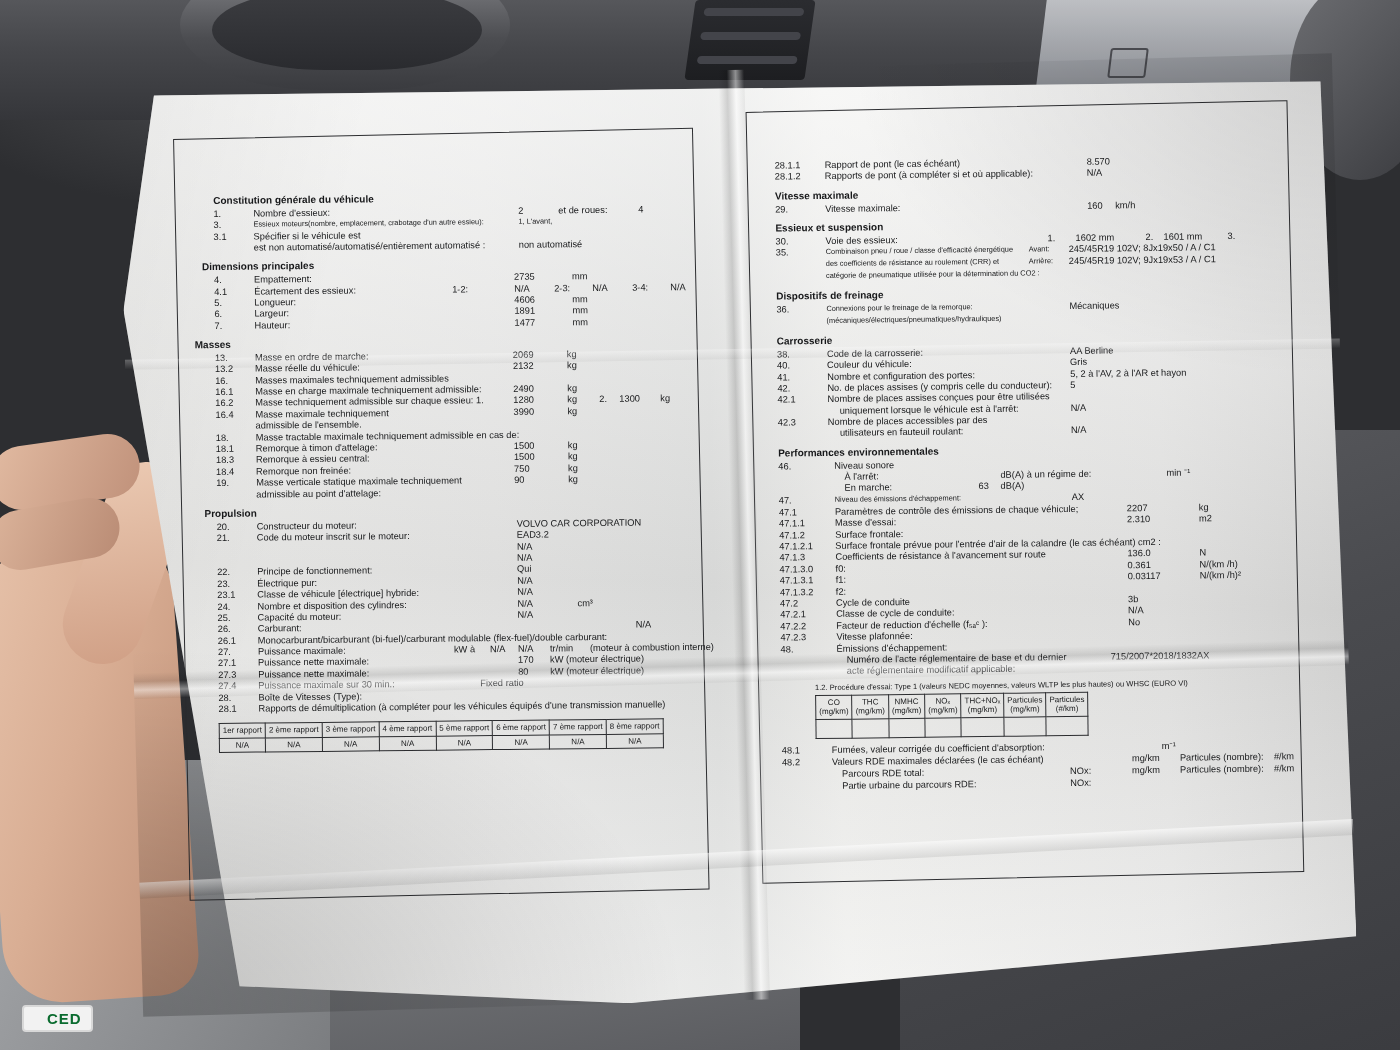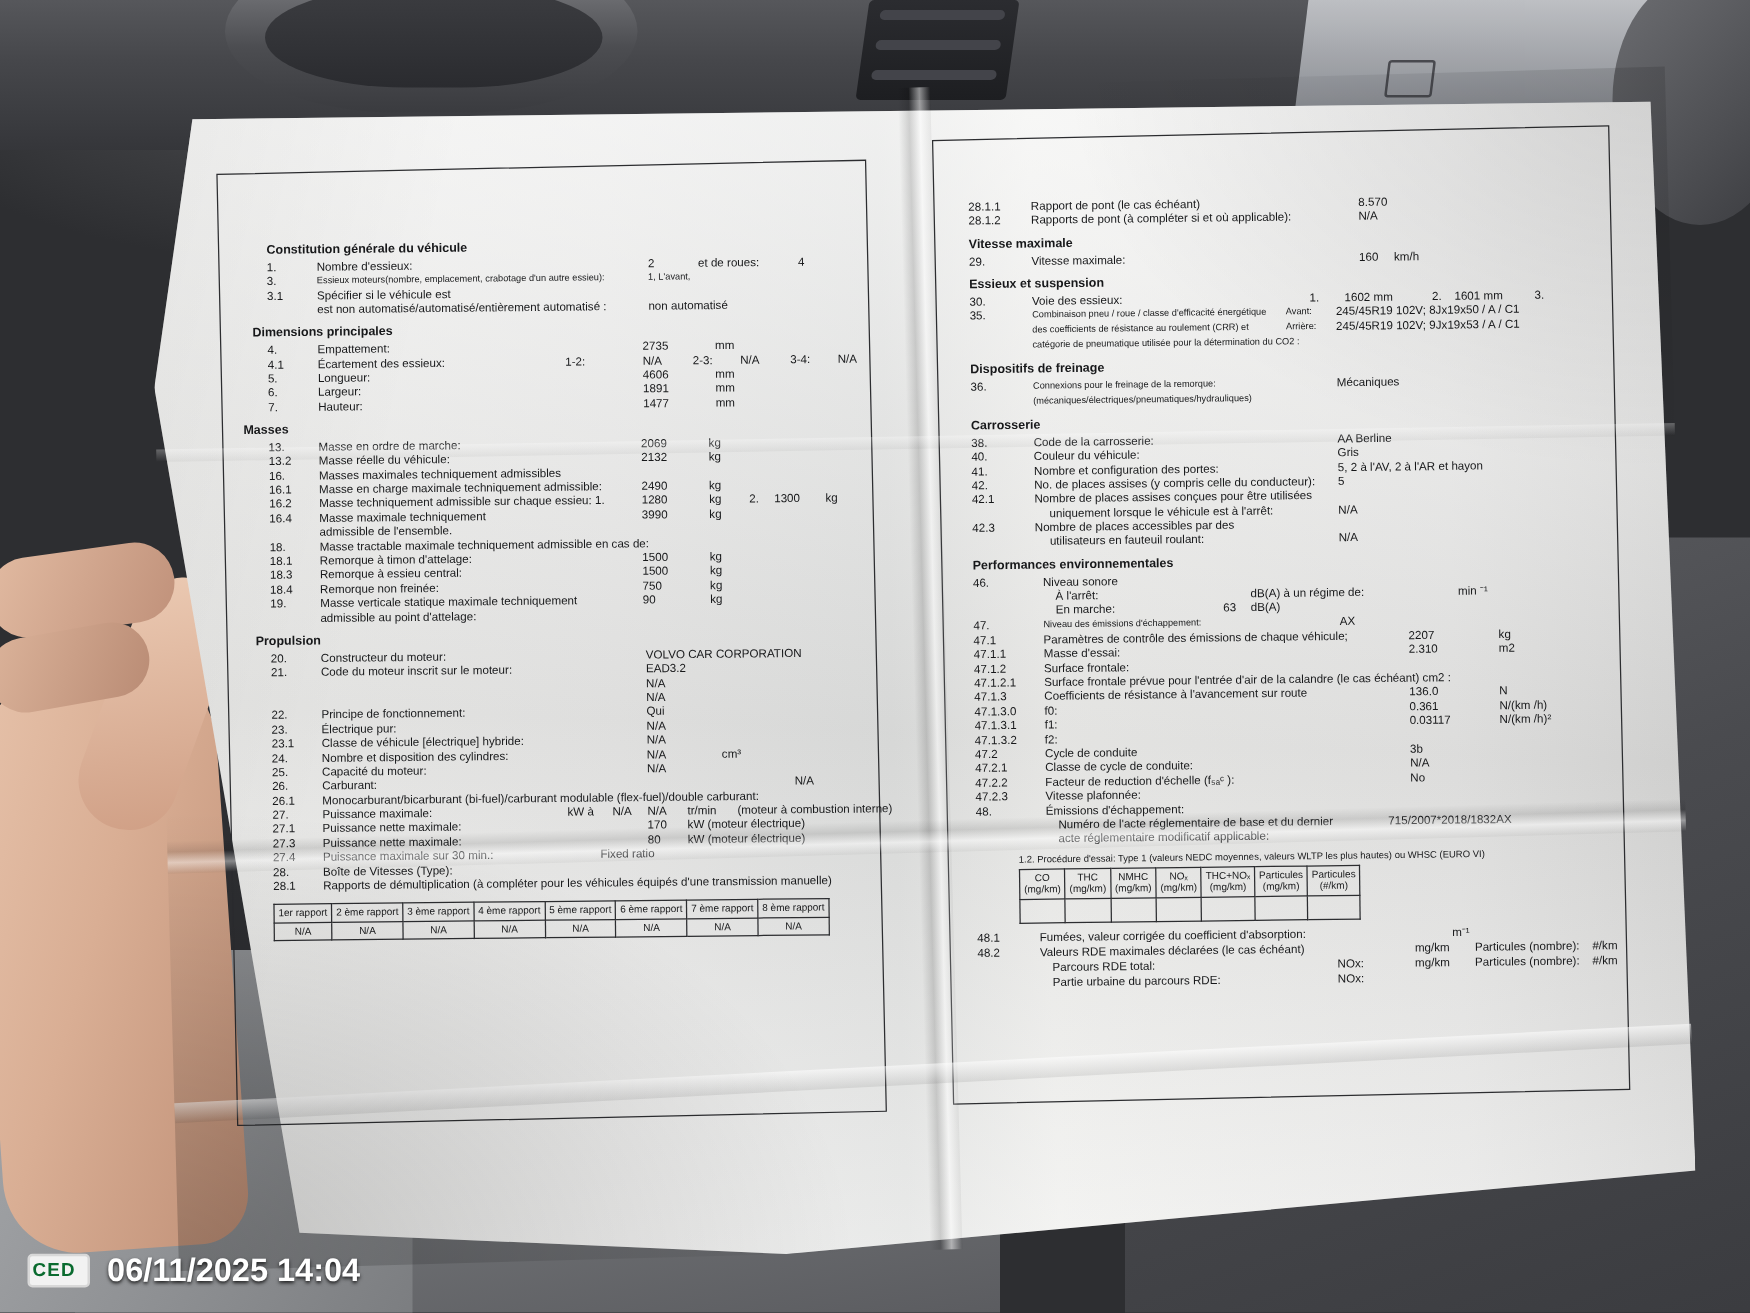--- a/index.html
+++ b/index.html
@@ -85,21 +85,21 @@
   .lb{position:absolute;left:40px;top:0;}
   .sm{font-size:7.4px;}
   .v{position:absolute;}
   .u{position:absolute;}
 
   table.grid{border-collapse:collapse;font-size:8px;}
   table.grid td,table.grid th{border:1px solid #2c2d30;padding:2px 3px;text-align:center;font-weight:normal;}
 
   
   .stamp{position:absolute;left:22px;bottom:18px;display:flex;align-items:center;gap:14px;}
-  .ced{display:inline-block;padding:3px 9px 3px 2px;border-radius:4px;background:#f2f2f2;
+  .ced{display:inline-block;padding:3px 9px 3px 23px;border-radius:4px;background:#f2f2f2;
       color:#0a6b2f;font-weight:bold;font-size:15px;letter-spacing:1px;
       border:2px solid #d8d8d8;}
   .stamp .dt{color:#fff;font-size:26px;font-weight:bold;text-shadow:0 1px 3px rgba(0,0,0,.8);}
 </style>
 </head>
 <body>
 
 <div id="stage">
 
   <div class="bg">
@@ -622,16 +622,15 @@
     <div class="fold-v"></div>
     <div class="fold-h"></div>
     <div class="crease c1"></div>
     <div class="crease c2"></div>
     <div class="shade-bl"></div>
     <div class="shade-tr"></div>
   </div>
 
   <div class="stamp">
     <span class="ced">CED</span>
-    <span class="dt">06/11/2025 14:04</span>
   </div>
 
 </div>
 
 </body></html>

